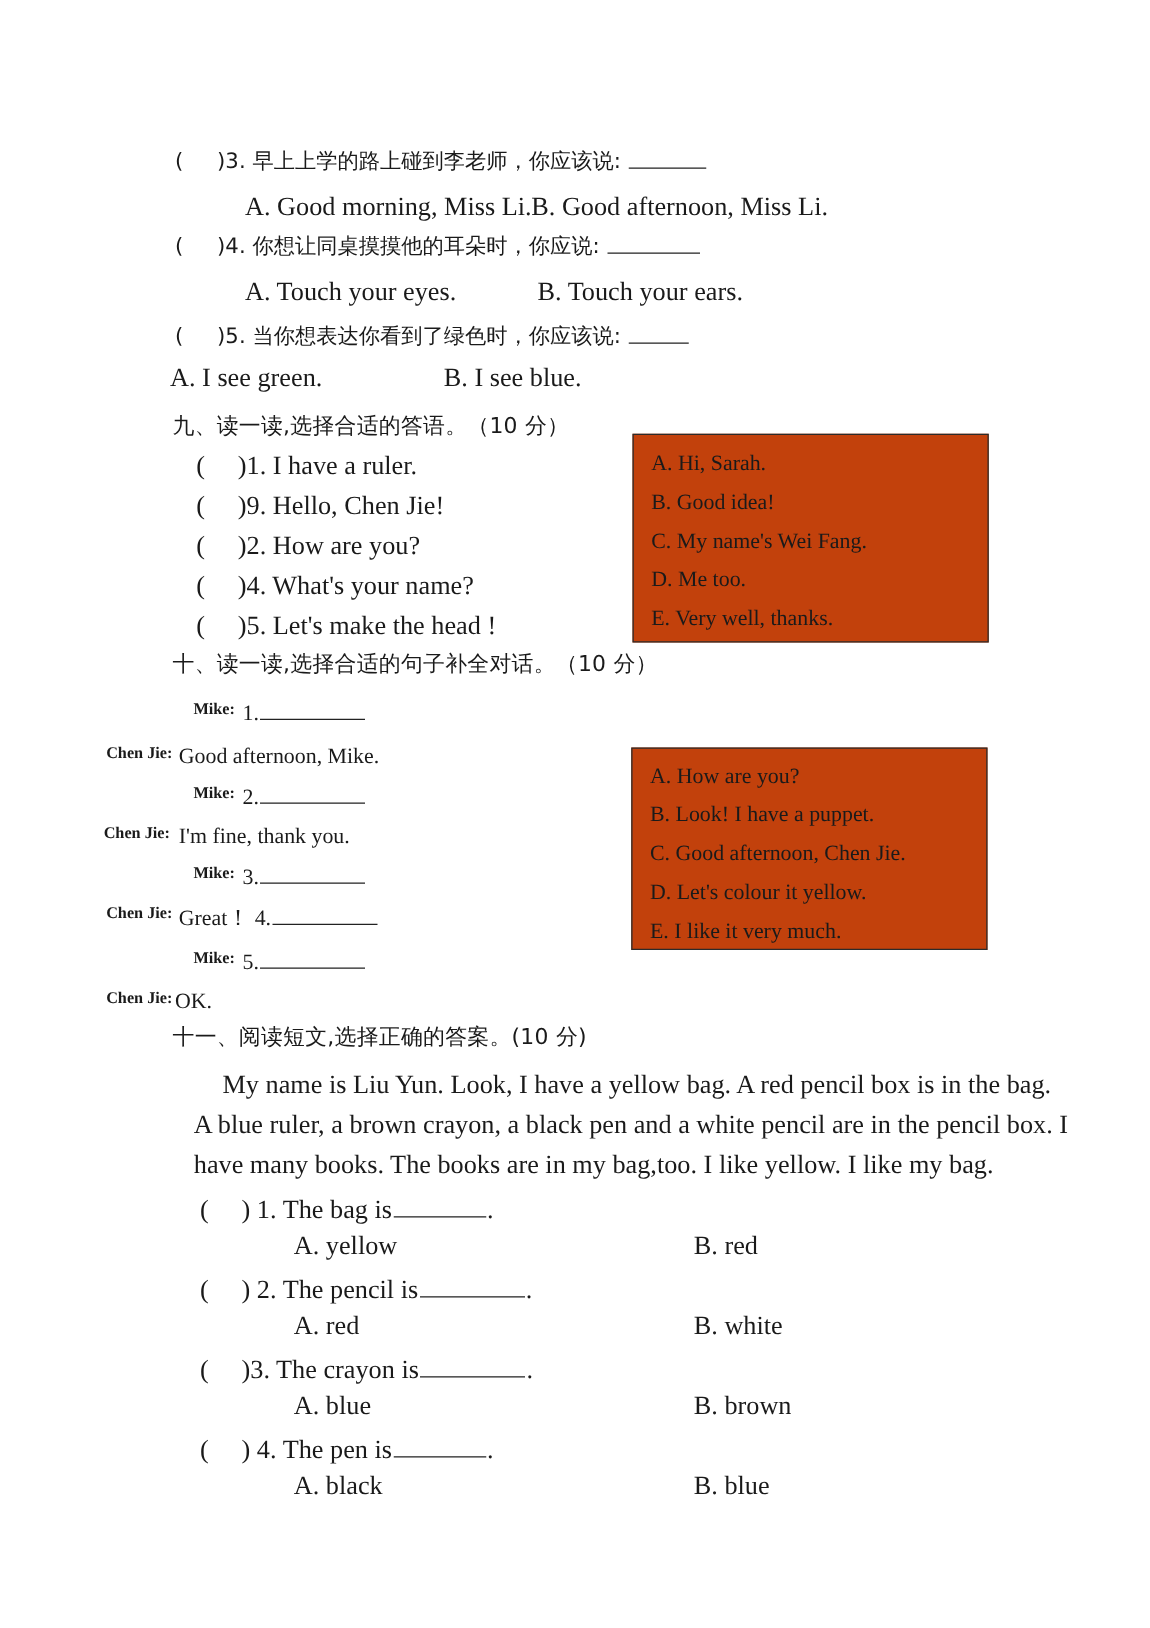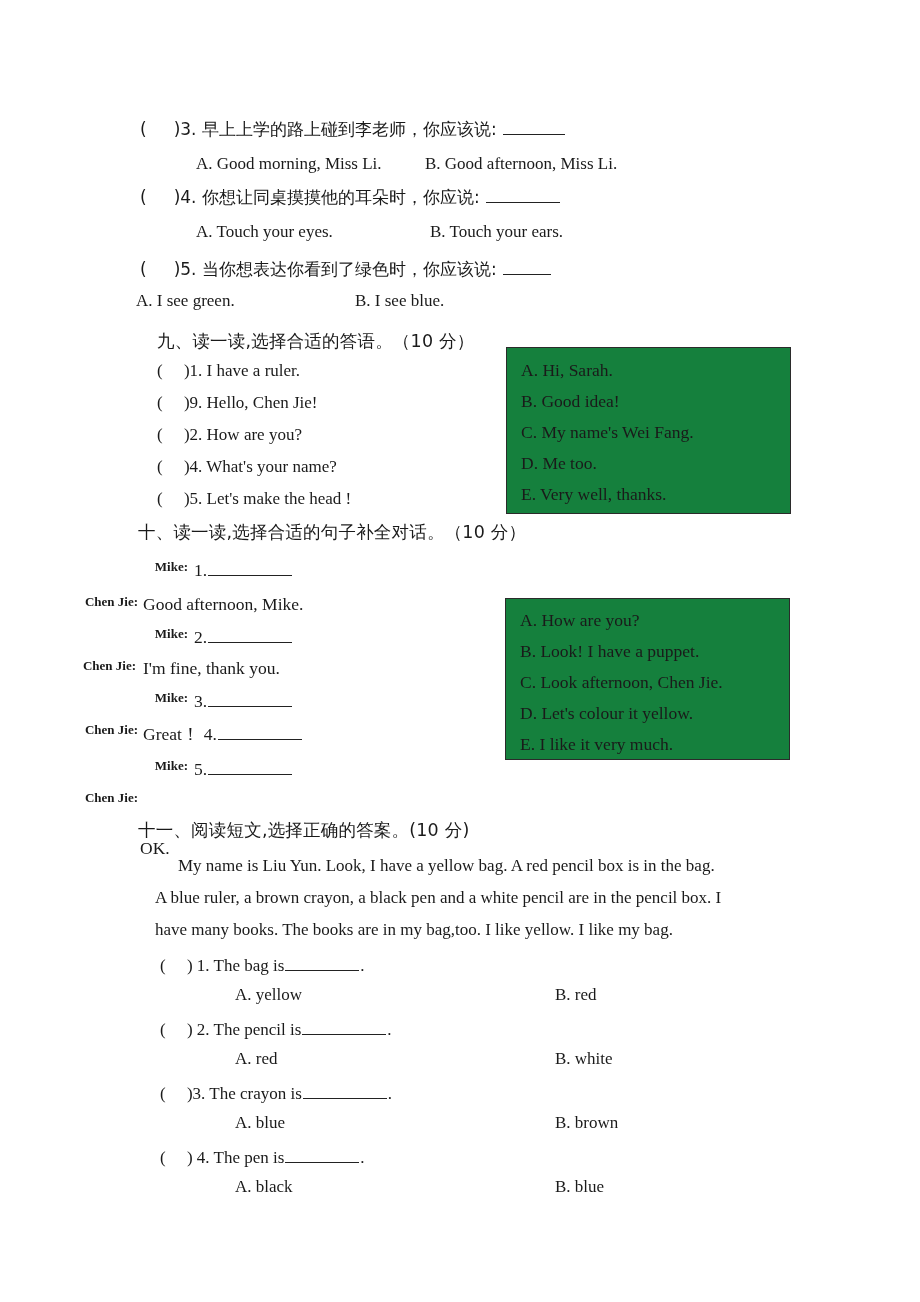--- a/index.html
+++ b/index.html
@@ -19,21 +19,21 @@
     position: absolute;
     left: 0; top: 8px;
     width: 845px;
     height: 1302px;
   }
 
   
   .row {
     position: absolute;
     white-space: nowrap;
-    font-size: 17px;
+    font-size: 21px;
     line-height: 1;
   }
   .cn {
     font-family: "DejaVu Sans", "Liberation Sans", sans-serif;
     font-size: 17px;
   }
   .hdr {
     font-family: "DejaVu Sans", "Liberation Sans", sans-serif;
     font-size: 17.5px;
     font-weight: 400;
@@ -54,21 +54,21 @@
   .b-xl { width: 84px; }
 
   
   .brk { letter-spacing: 0; }
 
   
   .optbox {
     position: absolute;
     border: 1.6px solid #2b2b2b;
     box-sizing: border-box;
-    background: #15803d;
+    background: #c2410c;
   }
   .optbox .opt {
     position: absolute;
     left: 14px;
     white-space: nowrap;
     font-size: 17.5px;
     line-height: 1;
   }
 
   
@@ -108,21 +108,21 @@
   <div class="row" style="left:430px; top:215px;">B. Touch your ears.</div>
 
   <div class="row cn" style="left:140px; top:250px;">
     <span class="brk">(&nbsp;&nbsp;&nbsp;&nbsp;&nbsp;</span><span>)5.</span>
     <span>当你想表达你看到了绿色时，你应该说:</span>
     <span class="blank b-sm"></span>
   </div>
   <div class="row" style="left:136px; top:284px;">A. I see green.</div>
   <div class="row" style="left:355px; top:284px;">B. I see blue.</div>
 
-  <div class="row hdr" style="left:138px; top:325px;margin-left:19px;">九、读一读,选择合适的答语。（10 分）</div>
+  <div class="row hdr" style="left:138px; top:325px;">九、读一读,选择合适的答语。（10 分）</div>
 
   <div class="row" style="left:157px; top:354px;">
     <span class="brk">(&nbsp;&nbsp;&nbsp;&nbsp;&nbsp;</span><span>)1. I have a ruler.</span>
   </div>
   <div class="row" style="left:157px; top:386px;">
     <span class="brk">(&nbsp;&nbsp;&nbsp;&nbsp;&nbsp;</span><span>)9. Hello, Chen Jie!</span>
   </div>
   <div class="row" style="left:157px; top:418px;">
     <span class="brk">(&nbsp;&nbsp;&nbsp;&nbsp;&nbsp;</span><span>)2. How are you?</span>
   </div>
@@ -168,26 +168,26 @@
   <div class="spk-t" style="left:143px; top:714px;">
     <span>Great！ 4.</span><span class="blank b-xl"></span>
   </div>
 
   <div class="spk" style="left:60px; top:750px;">Mike:</div>
   <div class="spk-t" style="left:194px; top:750px;">
     <span>5.</span><span class="blank b-xl"></span>
   </div>
 
   <div class="spk" style="left:10px; top:782px;">Chen Jie:</div>
-  <div class="spk-t" style="left:140px; top:782px;margin-top:48px;">OK.</div>
+  <div class="spk-t" style="left:140px; top:782px;">OK.</div>
 
   <div class="optbox" style="left:505px; top:590px; width:285px; height:162px;">
     <div class="opt" style="top:13px;">A. How are you?</div>
     <div class="opt" style="top:44px;">B. Look! I have a puppet.</div>
-    <div class="opt" style="top:75px;">C. Look afternoon, Chen Jie.</div>
+    <div class="opt" style="top:75px;">C. Good afternoon, Chen Jie.</div>
     <div class="opt" style="top:106px;">D. Let's colour it yellow.</div>
     <div class="opt" style="top:137px;">E. I like it very much.</div>
   </div>
 
   <div class="row hdr" style="left:138px; top:814px;">十一、阅读短文,选择正确的答案。(10 分)</div>
 
   <div class="row" style="left:178px; top:849px;">My name is Liu Yun. Look, I have a yellow bag. A red pencil box is in the bag.</div>
   <div class="row" style="left:155px; top:913px;">have many books. The books are in my bag,too. I like yellow. I like my bag.</div>
   <div class="row" style="left:155px; top:881px;">A blue ruler, a brown crayon, a black pen and a white pencil are in the pencil box. I</div>
 

